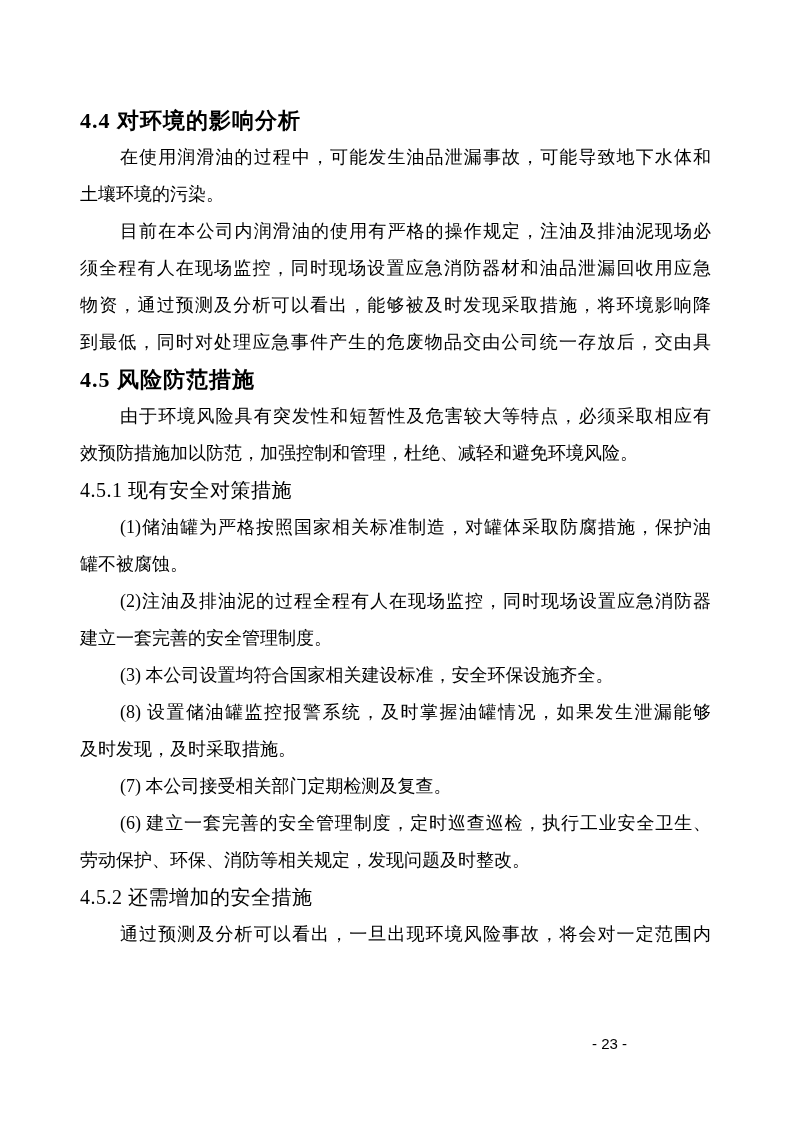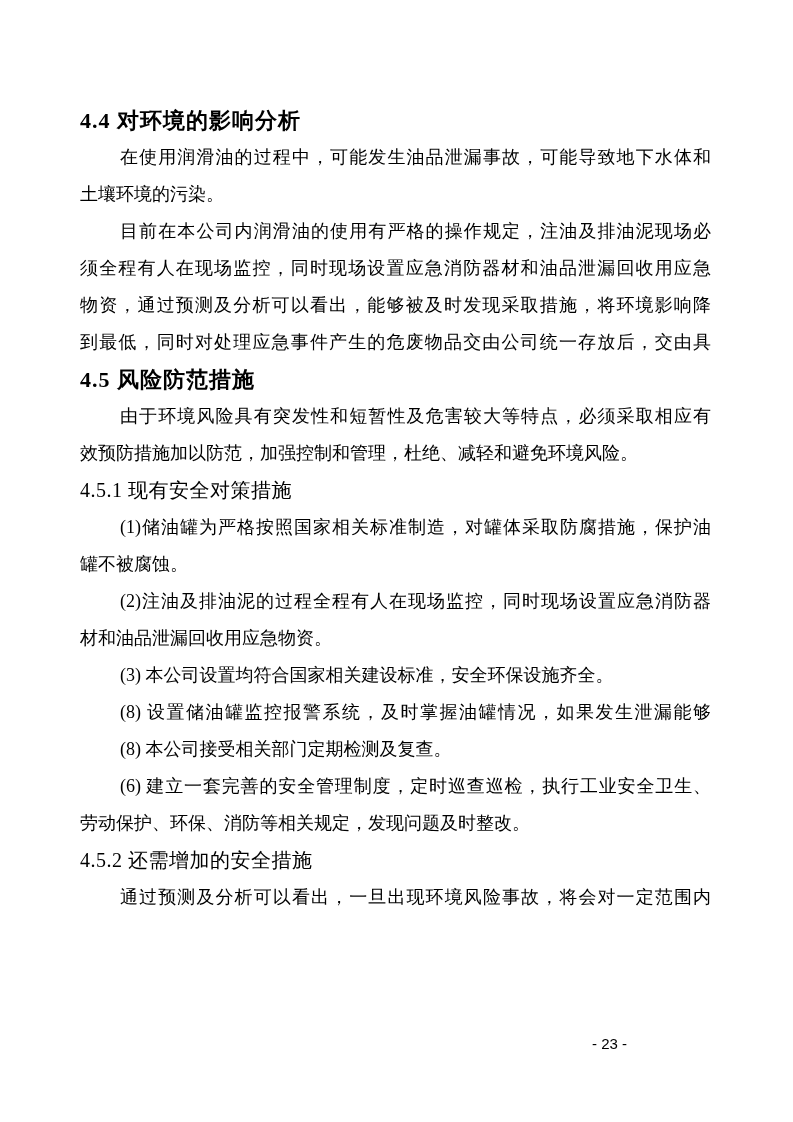--- a/index.html
+++ b/index.html
@@ -70,23 +70,24 @@
       <div class="line body justify">须全程有人在现场监控，同时现场设置应急消防器材和油品泄漏回收用应急</div>
       <div class="line body justify">物资，通过预测及分析可以看出，能够被及时发现采取措施，将环境影响降</div>
       <div class="line body justify">到最低，同时对处理应急事件产生的危废物品交由公司统一存放后，交由具</div>
       <div class="line heading1">4.5 风险防范措施</div>
       <div class="line body indent justify">由于环境风险具有突发性和短暂性及危害较大等特点，必须采取相应有</div>
       <div class="line body">效预防措施加以防范，加强控制和管理，杜绝、减轻和避免环境风险。</div>
       <div class="line heading2">4.5.1 现有安全对策措施</div>
       <div class="line body indent justify">(1)储油罐为严格按照国家相关标准制造，对罐体采取防腐措施，保护油</div>
       <div class="line body">罐不被腐蚀。</div>
       <div class="line body indent justify">(2)注油及排油泥的过程全程有人在现场监控，同时现场设置应急消防器</div>
-      <div class="line body">材和油品泄漏回收用应急物资。</div>
+      <div class="line body">建立一套完善的安全管理制度。</div>
       <div class="line body indent">(3) 本公司设置均符合国家相关建设标准，安全环保设施齐全。</div>
       <div class="line body indent justify">(8) 设置储油罐监控报警系统，及时掌握油罐情况，如果发生泄漏能够</div>
-      <div class="line body indent">(8) 本公司接受相关部门定期检测及复查。</div>
+      <div class="line body">及时发现，及时采取措施。</div>
+      <div class="line body indent">(7) 本公司接受相关部门定期检测及复查。</div>
       <div class="line body indent justify">(6) 建立一套完善的安全管理制度，定时巡查巡检，执行工业安全卫生、</div>
       <div class="line body">劳动保护、环保、消防等相关规定，发现问题及时整改。</div>
       <div class="line heading2">4.5.2 还需增加的安全措施</div>
       <div class="line body indent justify">通过预测及分析可以看出，一旦出现环境风险事故，将会对一定范围内</div>
     </div>
   <div class="page-footer">- 23 -</div>
 </div>
 
 </body></html>

